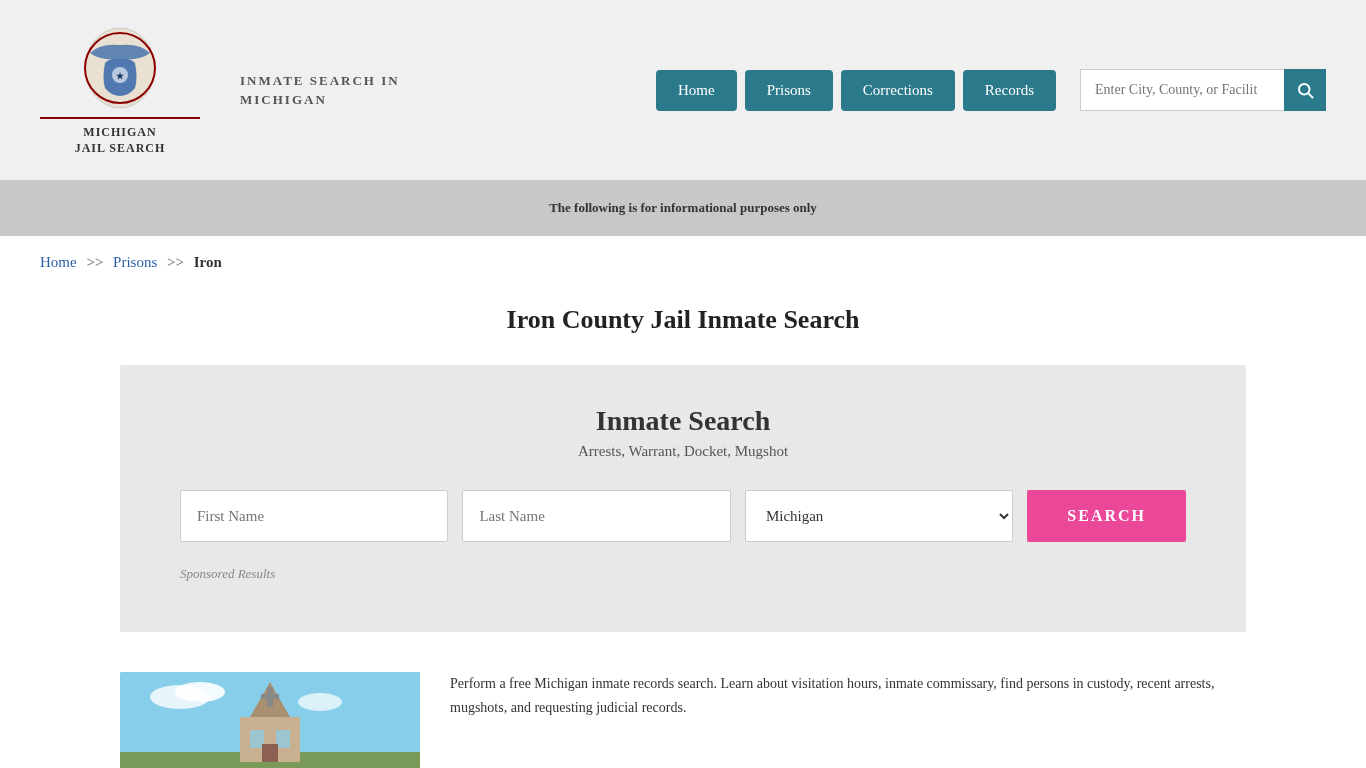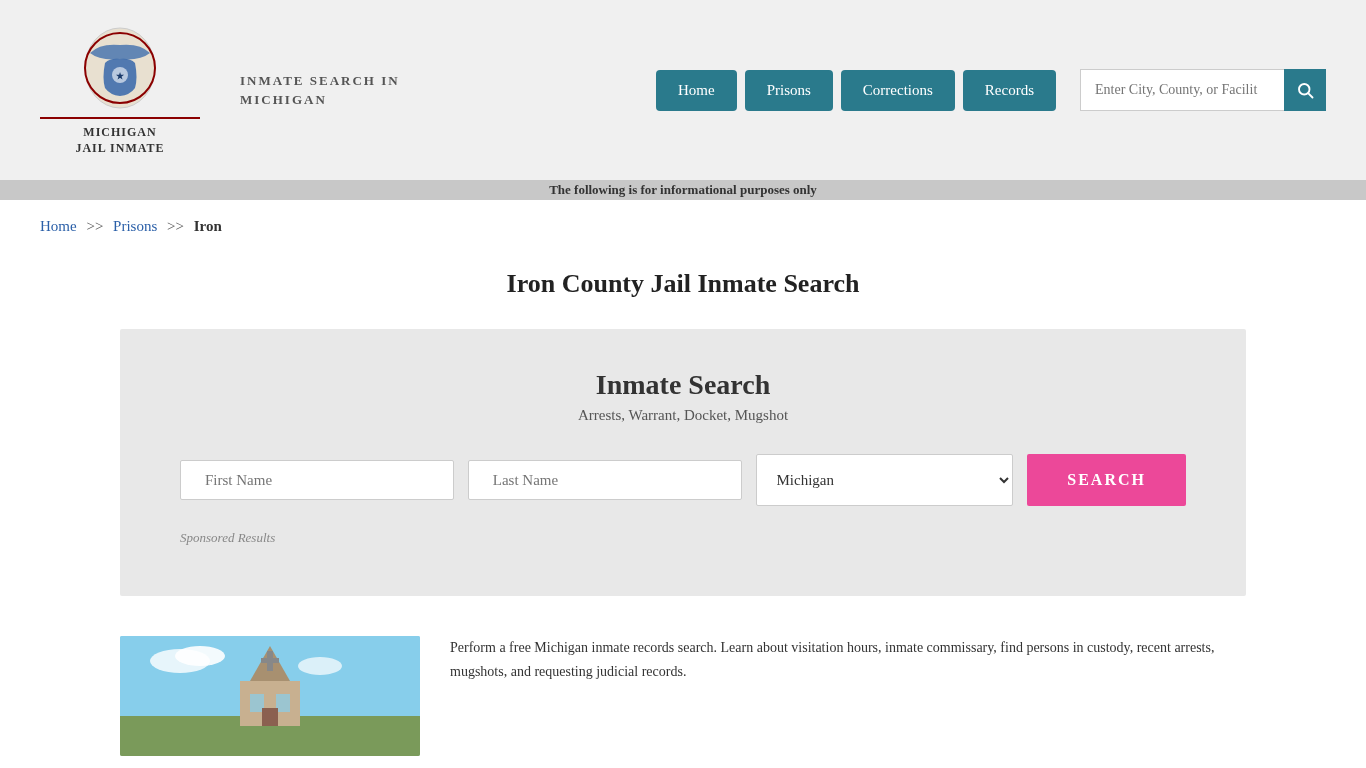--- a/index.html
+++ b/index.html
@@ -86,21 +86,21 @@
       align-items: center;
       justify-content: center;
       color: #fff;
       font-size: 18px;
     }
 
     
     .info-bar {
       background: #c8c8c8;
       text-align: center;
-      padding: 2px;
+      padding: 20px;
       font-size: 13px;
       color: #333;
       font-weight: bold;
     }
 
     
     .breadcrumb-area {
       padding: 18px 40px 10px;
       font-size: 15px;
       color: #555;
@@ -153,29 +153,29 @@
       margin-bottom: 30px;
       font-family: Georgia, serif;
     }
     .search-fields {
       display: flex;
       gap: 14px;
       align-items: center;
     }
     .search-field-input {
       flex: 1;
-      padding: 14px 24px;
+      padding: 14px 16px;
       font-size: 15px;
       border: 1px solid #ccc;
       border-radius: 2px;
       font-family: Georgia, serif;
       color: #aaa;
       background: #fff;
       outline: none;
-      height: 40px;
+      height: 52px;
     }
     .search-field-select {
       flex: 1;
       padding: 14px 16px;
       font-size: 15px;
       border: 1px solid #ccc;
       border-radius: 2px;
       font-family: Georgia, serif;
       color: #333;
       background: #fff;
@@ -249,21 +249,21 @@
       <path d="M25,40 Q30,35 40,36 Q50,35 55,40 Q58,55 55,65 Q50,72 40,73 Q30,72 25,65 Q22,55 25,40Z" fill="#2a5fa8" opacity="0.8"></path>
 
       <circle cx="40" cy="52" r="8" fill="#fff" opacity="0.6"></circle>
       <text x="40" y="56" text-anchor="middle" font-size="9" fill="#1a3a6a" font-weight="bold">★</text>
 
       <circle cx="40" cy="45" r="35" fill="none" stroke="#8b0000" stroke-width="2"></circle>
     </svg>
     <div class="logo-line"></div>
     <div class="logo-text">
       <span>MICHIGAN</span><br>
-      <span>JAIL INMATE</span>
+      <span>JAIL SEARCH</span>
     </div>
   </div>
 
   <div class="site-title" style="white-space:pre-line;">INMATE SEARCH IN
 MICHIGAN</div>
 
   <div class="nav-area">
     <button class="nav-btn active">Home</button>
     <button class="nav-btn">Prisons</button>
     <button class="nav-btn">Corrections</button>

